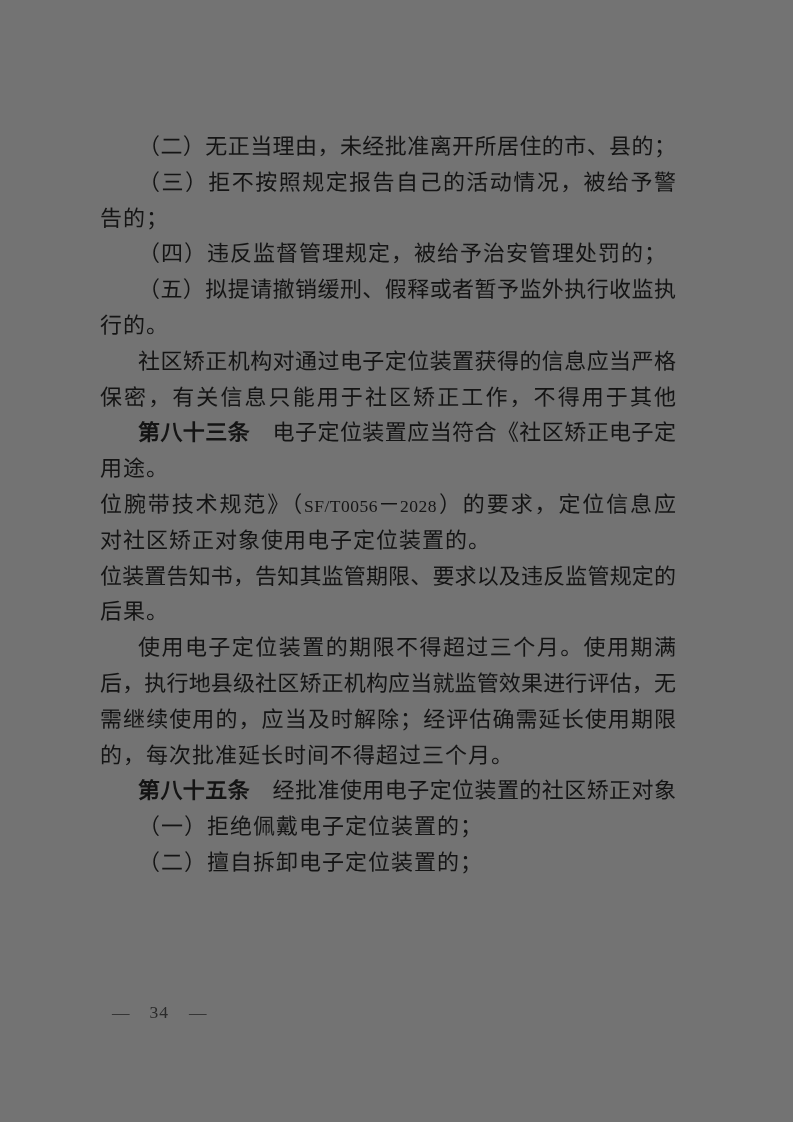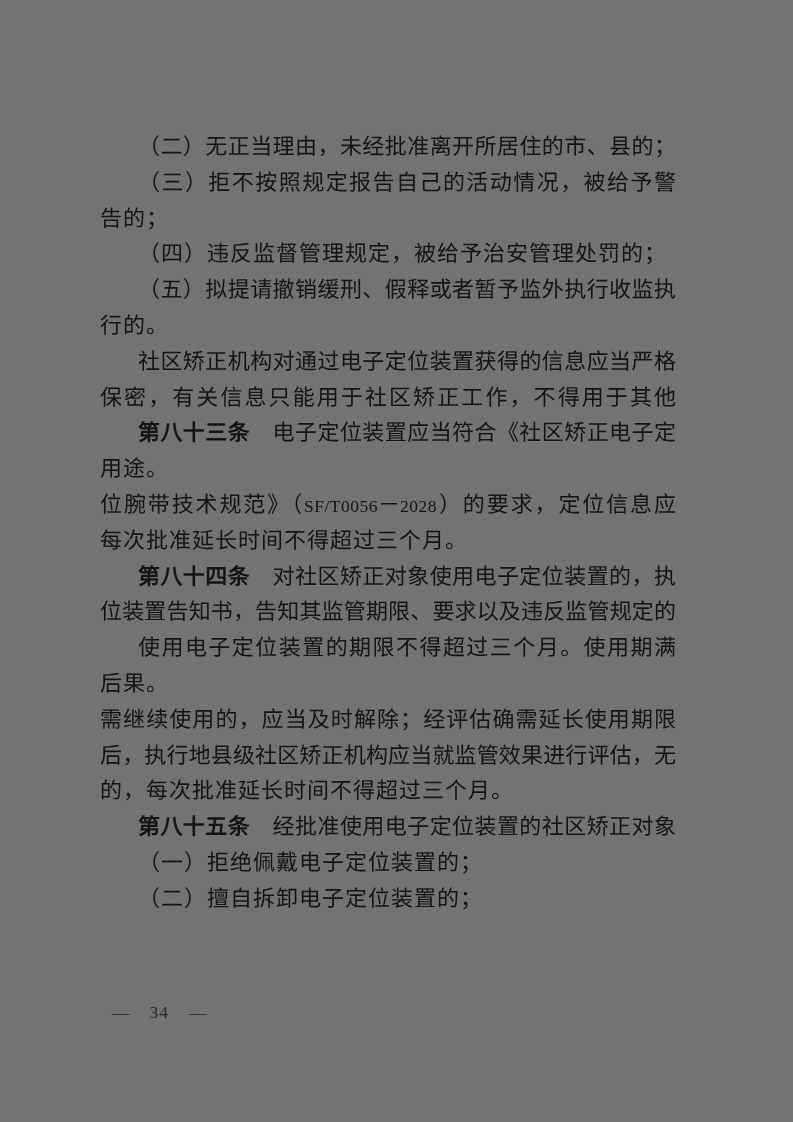--- a/index.html
+++ b/index.html
@@ -62,27 +62,26 @@
       <div class="line fill indent"><span class="seg">（三）拒不按照规定报告自己的活动情况，被给予警</span></div>
       <div class="line"><span class="seg">告的；</span></div>
       <div class="line indent"><span class="seg">（四）违反监督管理规定，被给予治安管理处罚的；</span></div>
       <div class="line fill indent"><span class="seg">（五）拟提请撤销缓刑、假释或者暂予监外执行收监执</span></div>
       <div class="line"><span class="seg">行的。</span></div>
       <div class="line fill indent"><span class="seg">社区矫正机构对通过电子定位装置获得的信息应当严格</span></div>
       <div class="line fill"><span class="seg">保密，有关信息只能用于社区矫正工作，不得用于其他</span></div>
       <div class="line fill indent"><span class="seg bold">第八十三条</span><span class="seg">　电子定位装置应当符合《社区矫正电子定</span></div>
       <div class="line"><span class="seg">用途。</span></div>
       <div class="line fill"><span class="seg">位腕带技术规范》（<span class="latin">SF/T0056</span>－<span class="latin">2028</span>）的要求，定位信息应</span></div>
-      <div class="line"><span class="seg">每次批准延长时间不得超过三个月。</span></div>
-      <div class="line fill indent"><span class="seg bold">第八十四条</span><span class="seg">　对社区矫正对象使用电子定位装置的，执</span></div>
+      <div class="line"><span class="seg">对社区矫正对象使用电子定位装置的。</span></div>
       <div class="line fill"><span class="seg">位装置告知书，告知其监管期限、要求以及违反监管规定的</span></div>
+      <div class="line"><span class="seg">后果。</span></div>
       <div class="line fill indent"><span class="seg">使用电子定位装置的期限不得超过三个月。使用期满</span></div>
-      <div class="line"><span class="seg">后果。</span></div>
+      <div class="line fill"><span class="seg">后，执行地县级社区矫正机构应当就监管效果进行评估，无</span></div>
       <div class="line fill"><span class="seg">需继续使用的，应当及时解除；经评估确需延长使用期限</span></div>
-      <div class="line fill"><span class="seg">后，执行地县级社区矫正机构应当就监管效果进行评估，无</span></div>
       <div class="line"><span class="seg">的，每次批准延长时间不得超过三个月。</span></div>
       <div class="line fill indent"><span class="seg bold">第八十五条</span><span class="seg">　经批准使用电子定位装置的社区矫正对象</span></div>
       <div class="line indent"><span class="seg">（一）拒绝佩戴电子定位装置的；</span></div>
       <div class="line indent"><span class="seg">（二）擅自拆卸电子定位装置的；</span></div>
     </div>
   <div class="footer">
     <span class="dash">—</span><span class="num">34</span><span class="dash">—</span>
   </div>
 </div>
 

